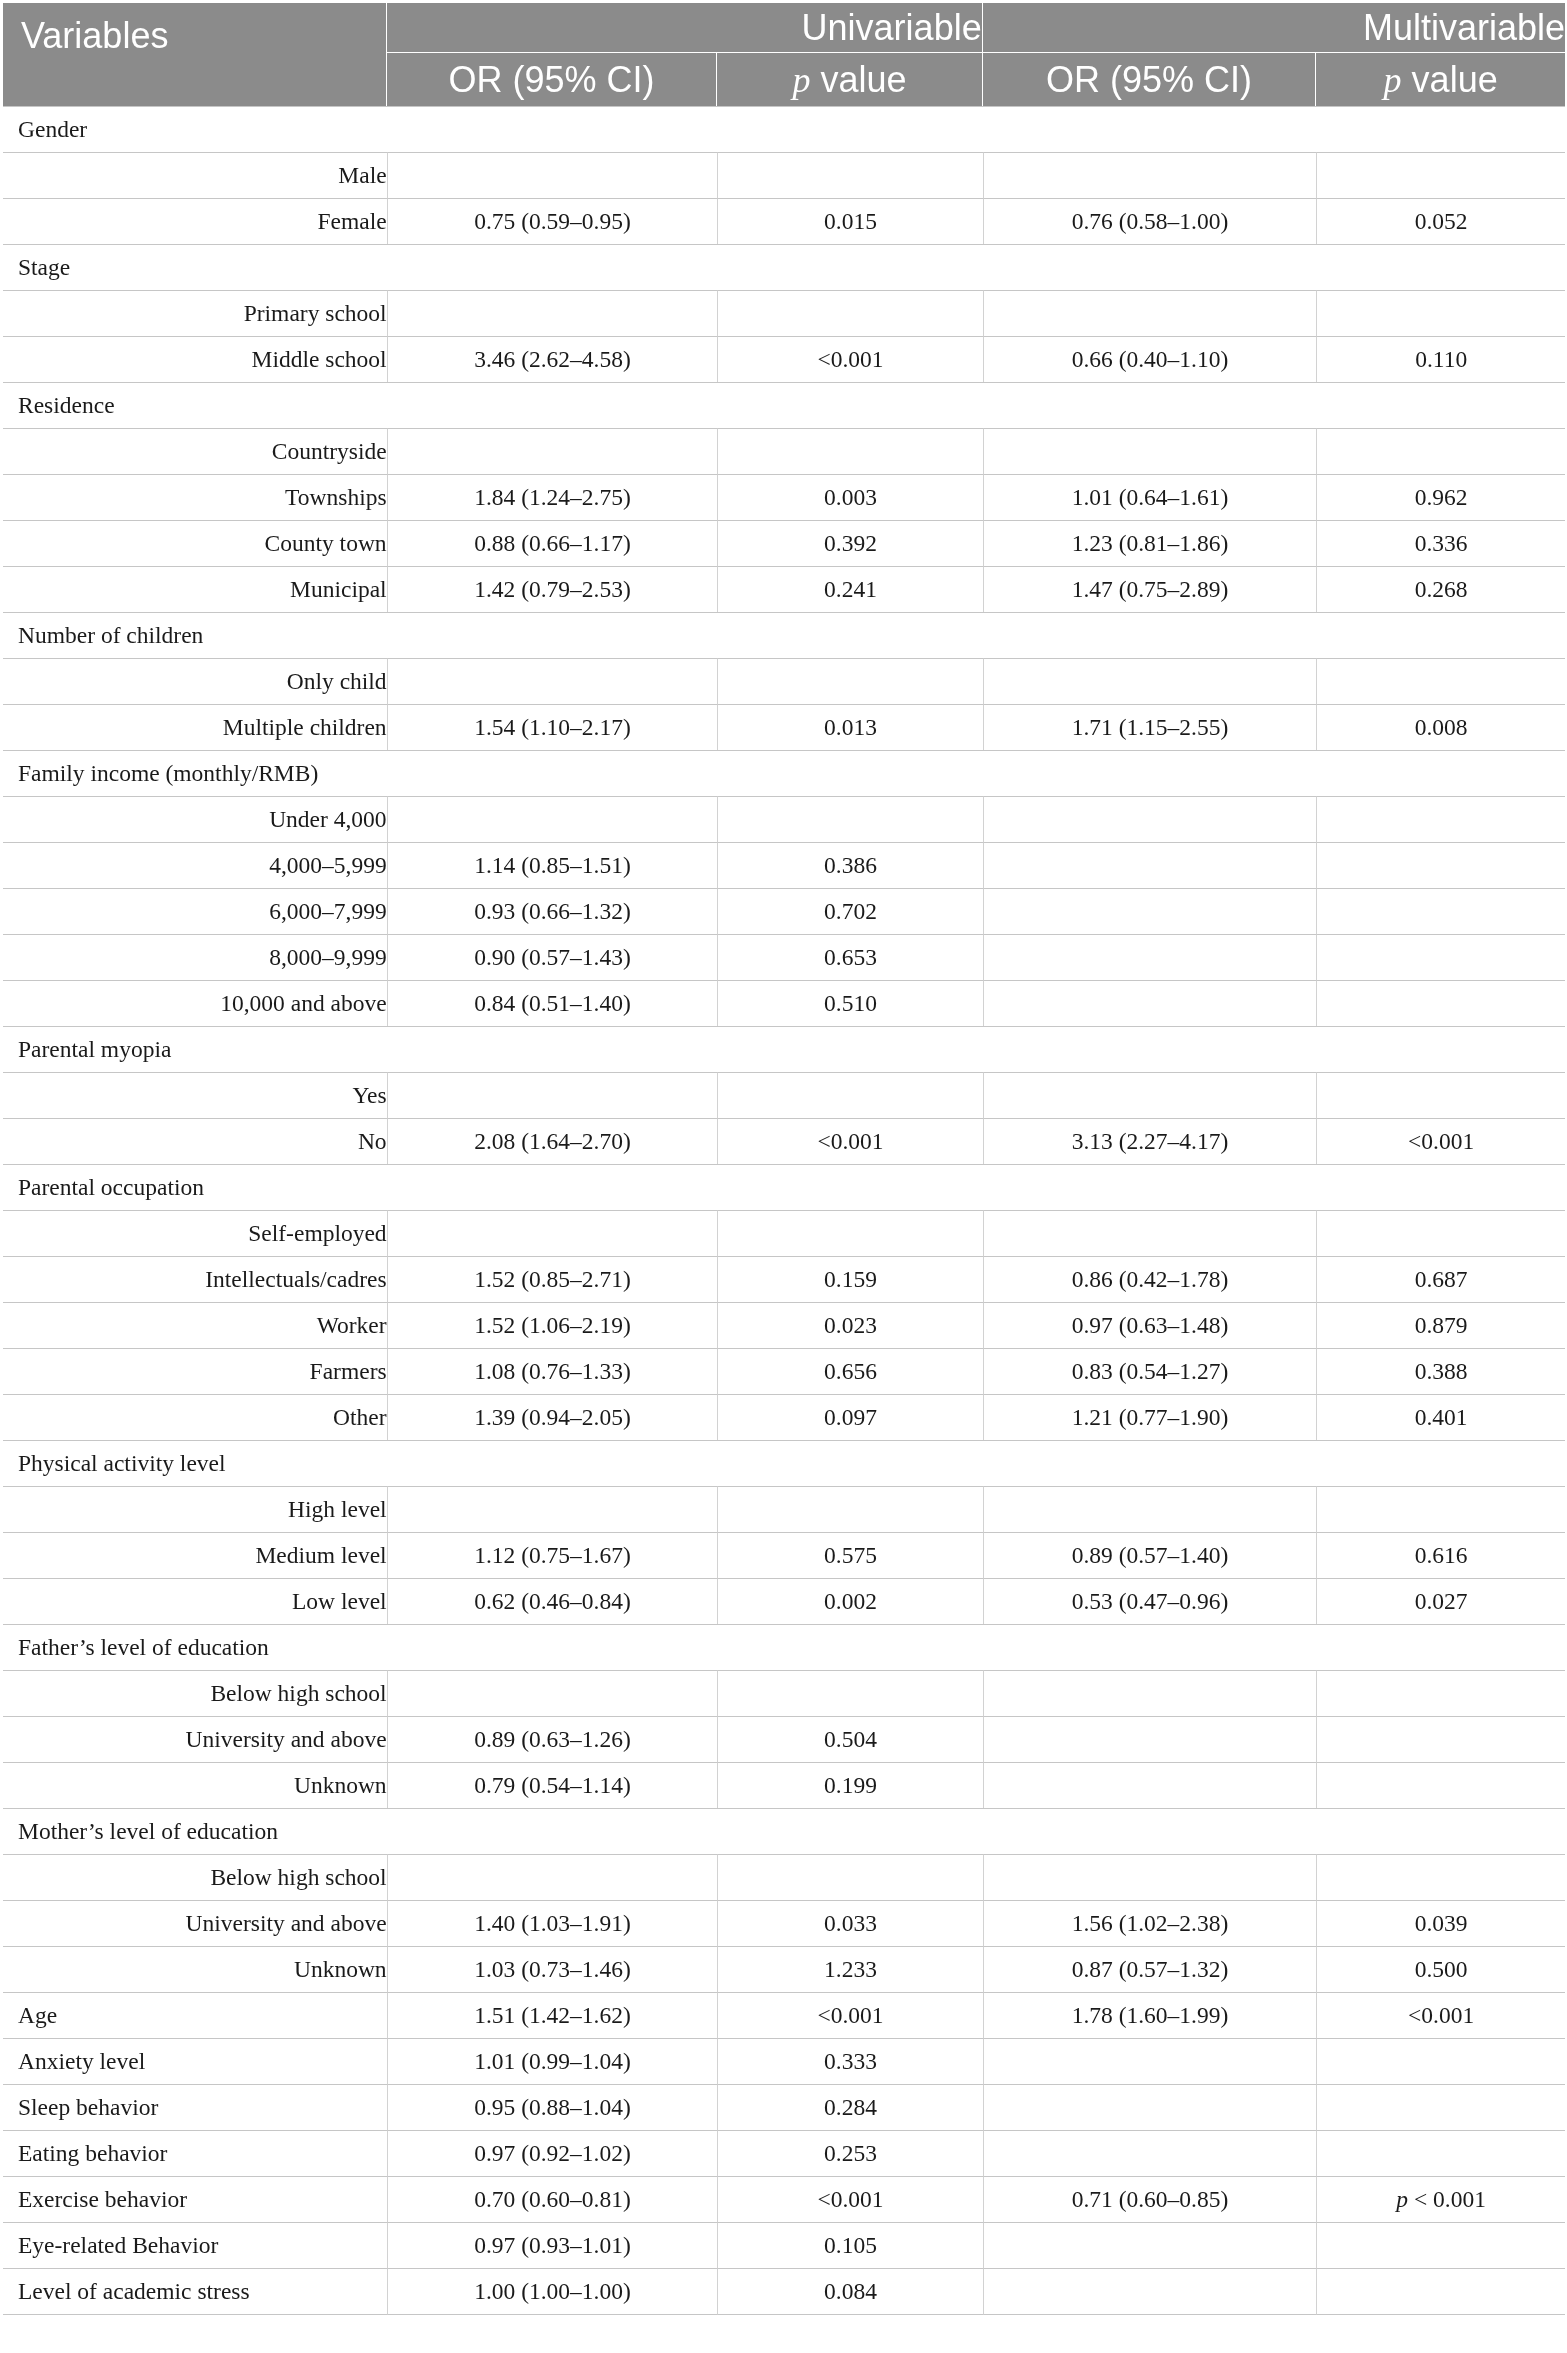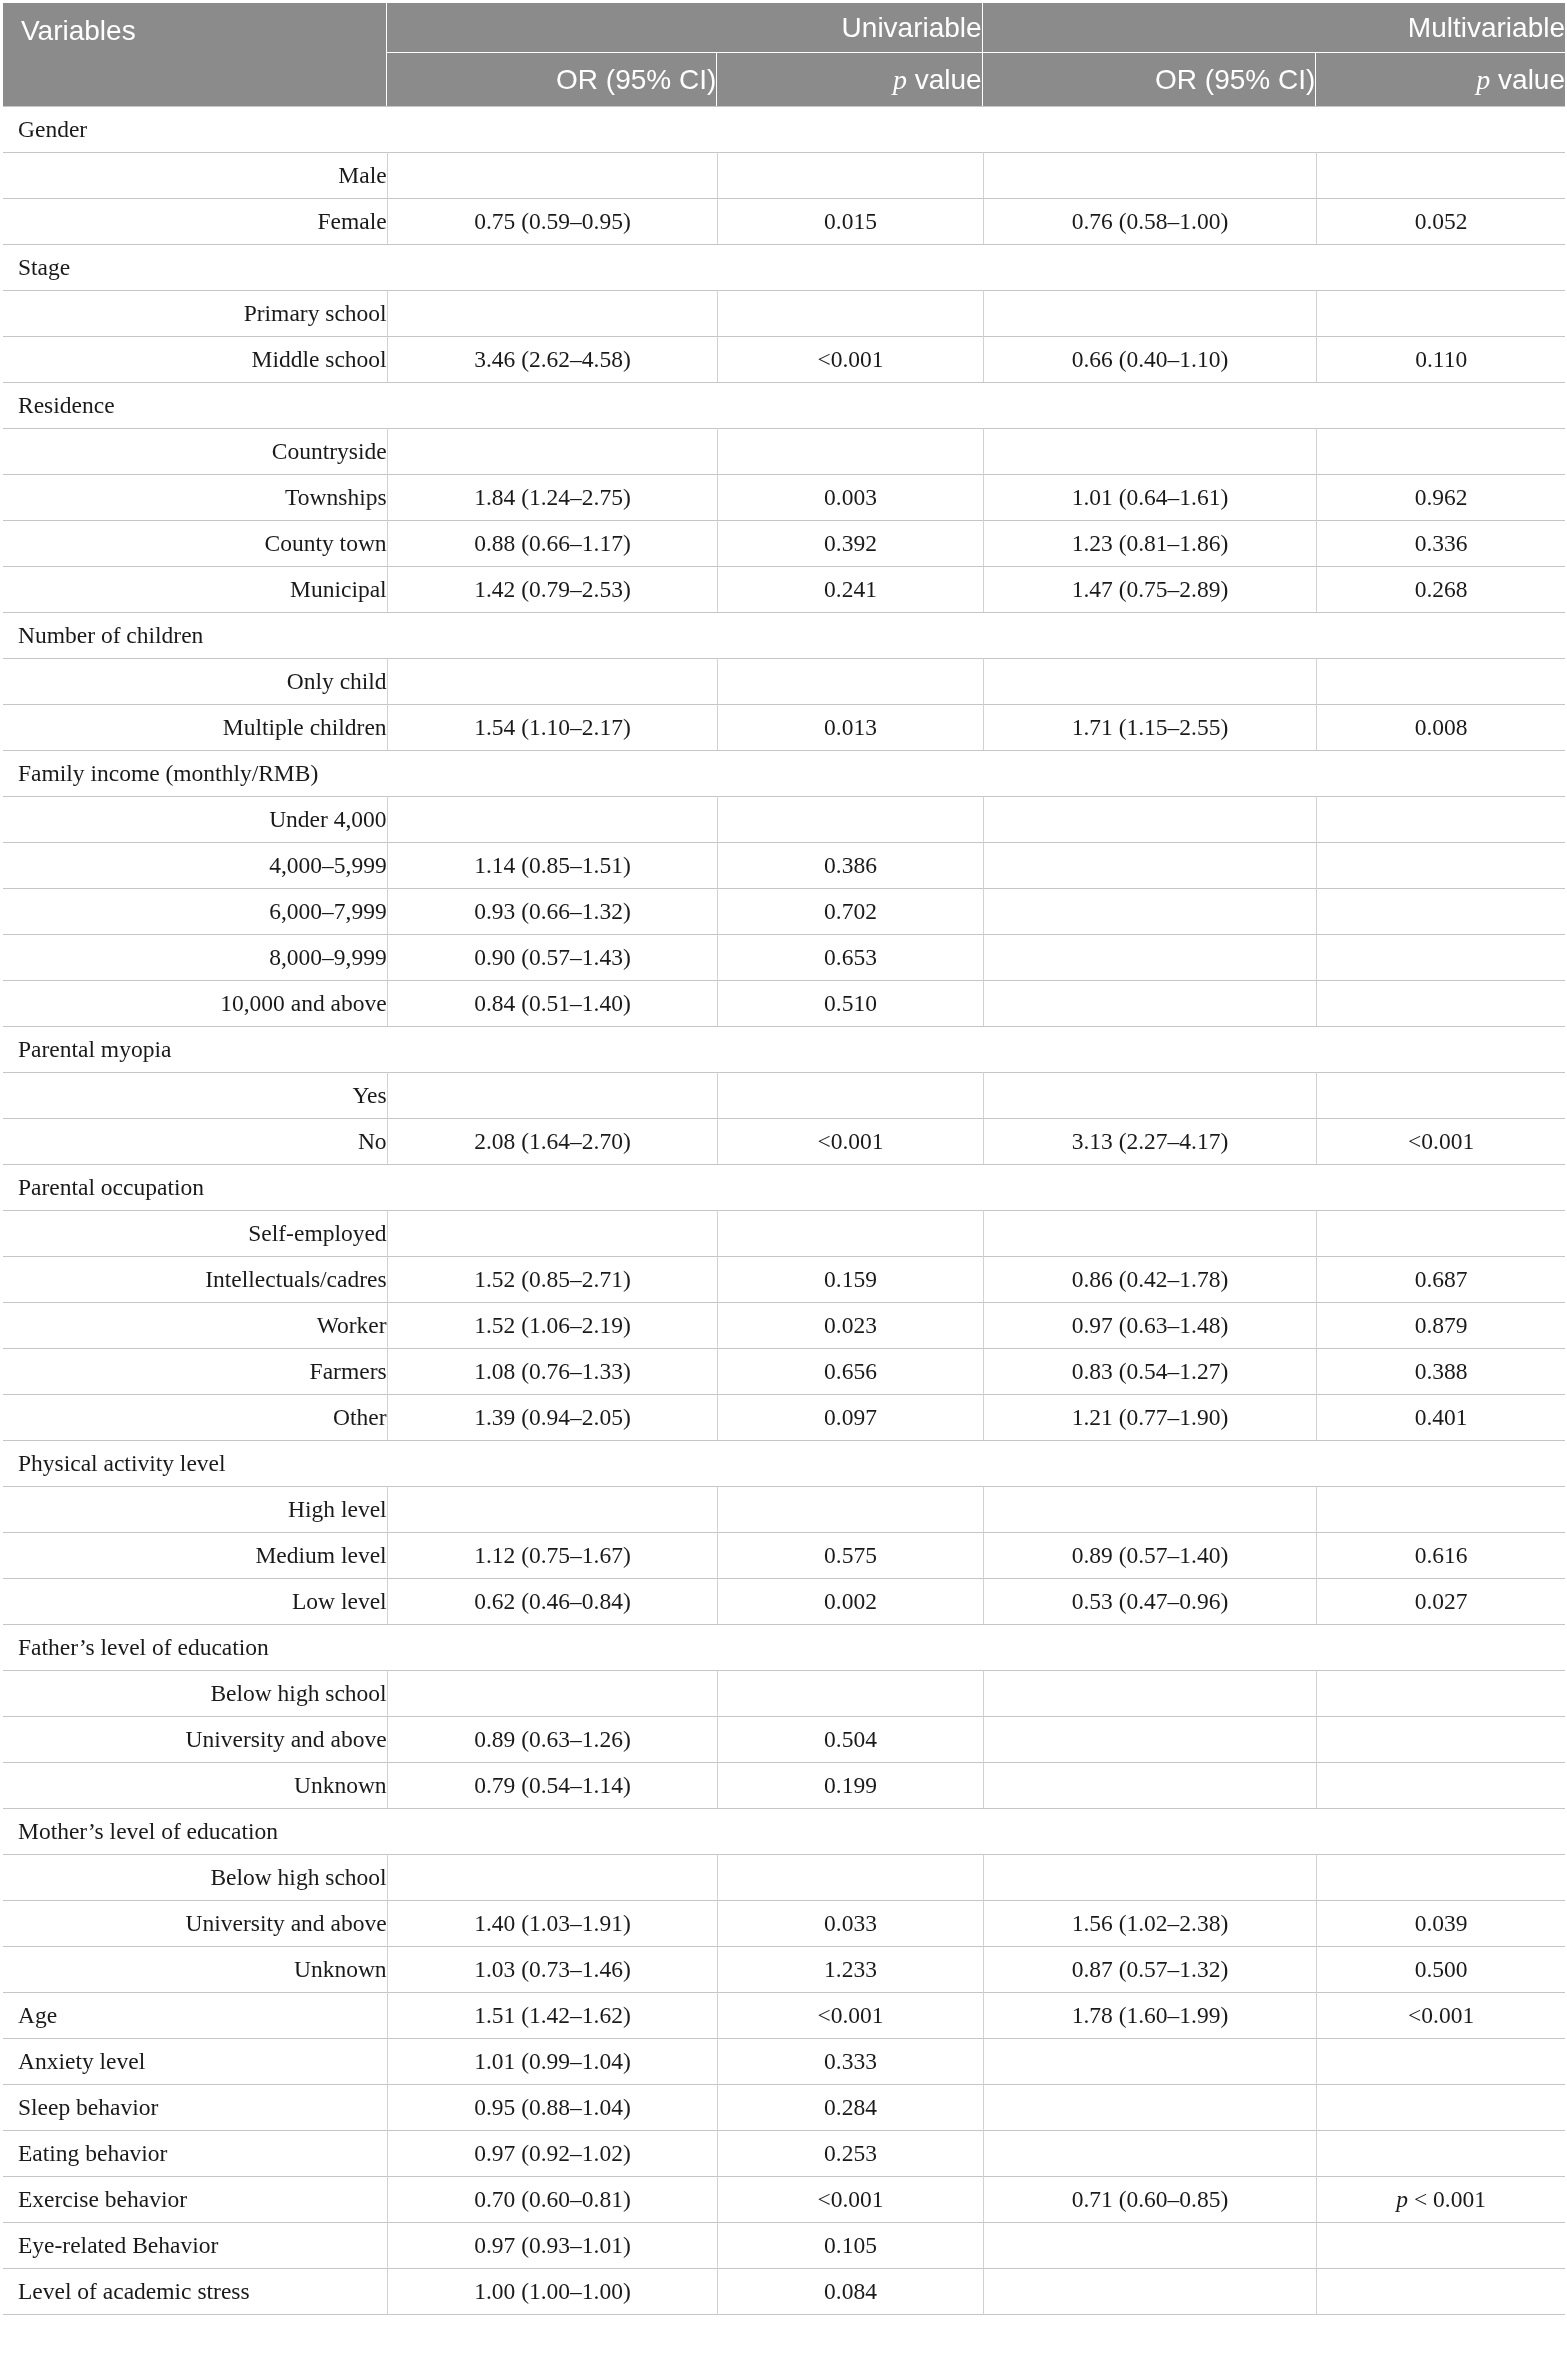--- a/index.html
+++ b/index.html
@@ -15,32 +15,32 @@
     border-collapse: separate;
     border-spacing: 0;
     table-layout: fixed;
   }
   
   thead th {
     background: #8b8b8b;
     color: #ffffff;
     font-family: "Liberation Sans", sans-serif;
     font-weight: normal;
-    font-size: 28px;
+    font-size: 36px;
     padding: 0;
   }
   th.variables {
     text-align: left;
     vertical-align: top;
     padding: 12px 0 0 18px;
     border-right: 1.5px solid #ffffff;
   }
   tr.hdr-groups th.group { height: 49px; text-align: right; border-bottom: 1.5px solid #ffffff; }
   th.g-uni { border-right: 1.5px solid #ffffff; }
-  tr.hdr-sub th.sub { height: 53px; text-align: right; }
+  tr.hdr-sub th.sub { height: 53px; text-align: center; }
   th.b-r { border-right: 1.5px solid #ffffff; }
   .p-it { font-family: "Liberation Serif", serif; font-style: italic; }
   
   tbody td {
     background: #ffffff;
     border-top: 1.5px solid #c6c6c6;
     height: 45px;
     font-size: 23.5px;
     color: #1a1a1a;
     padding: 0;

